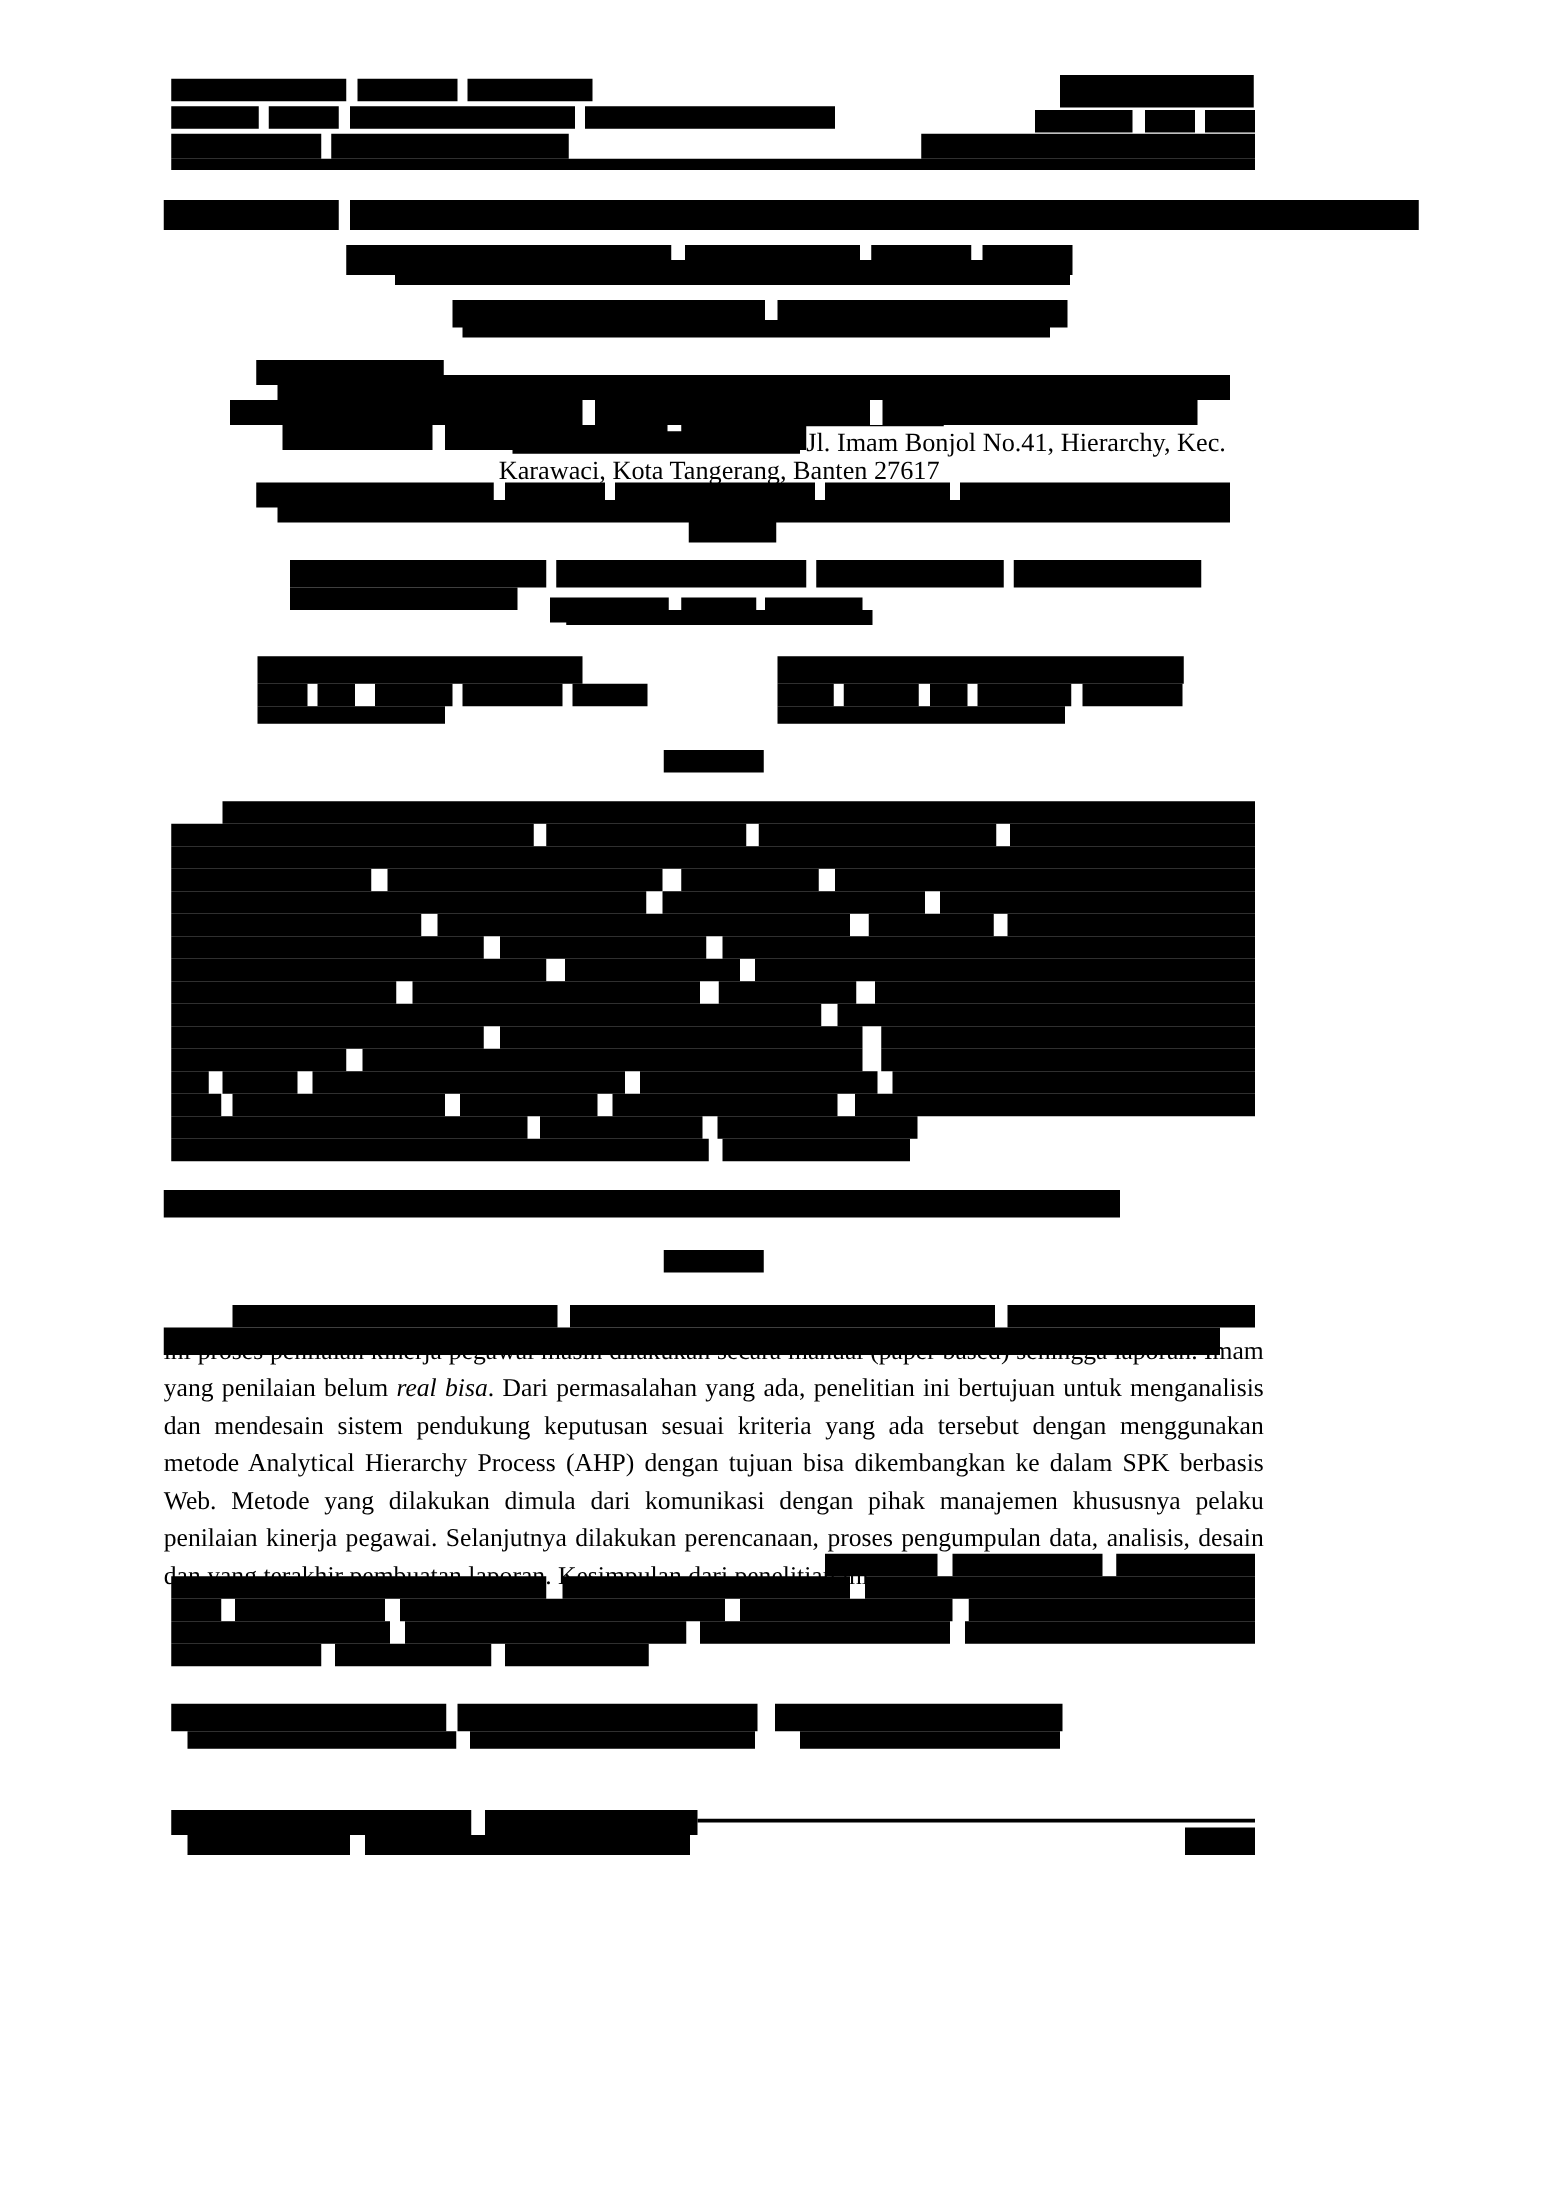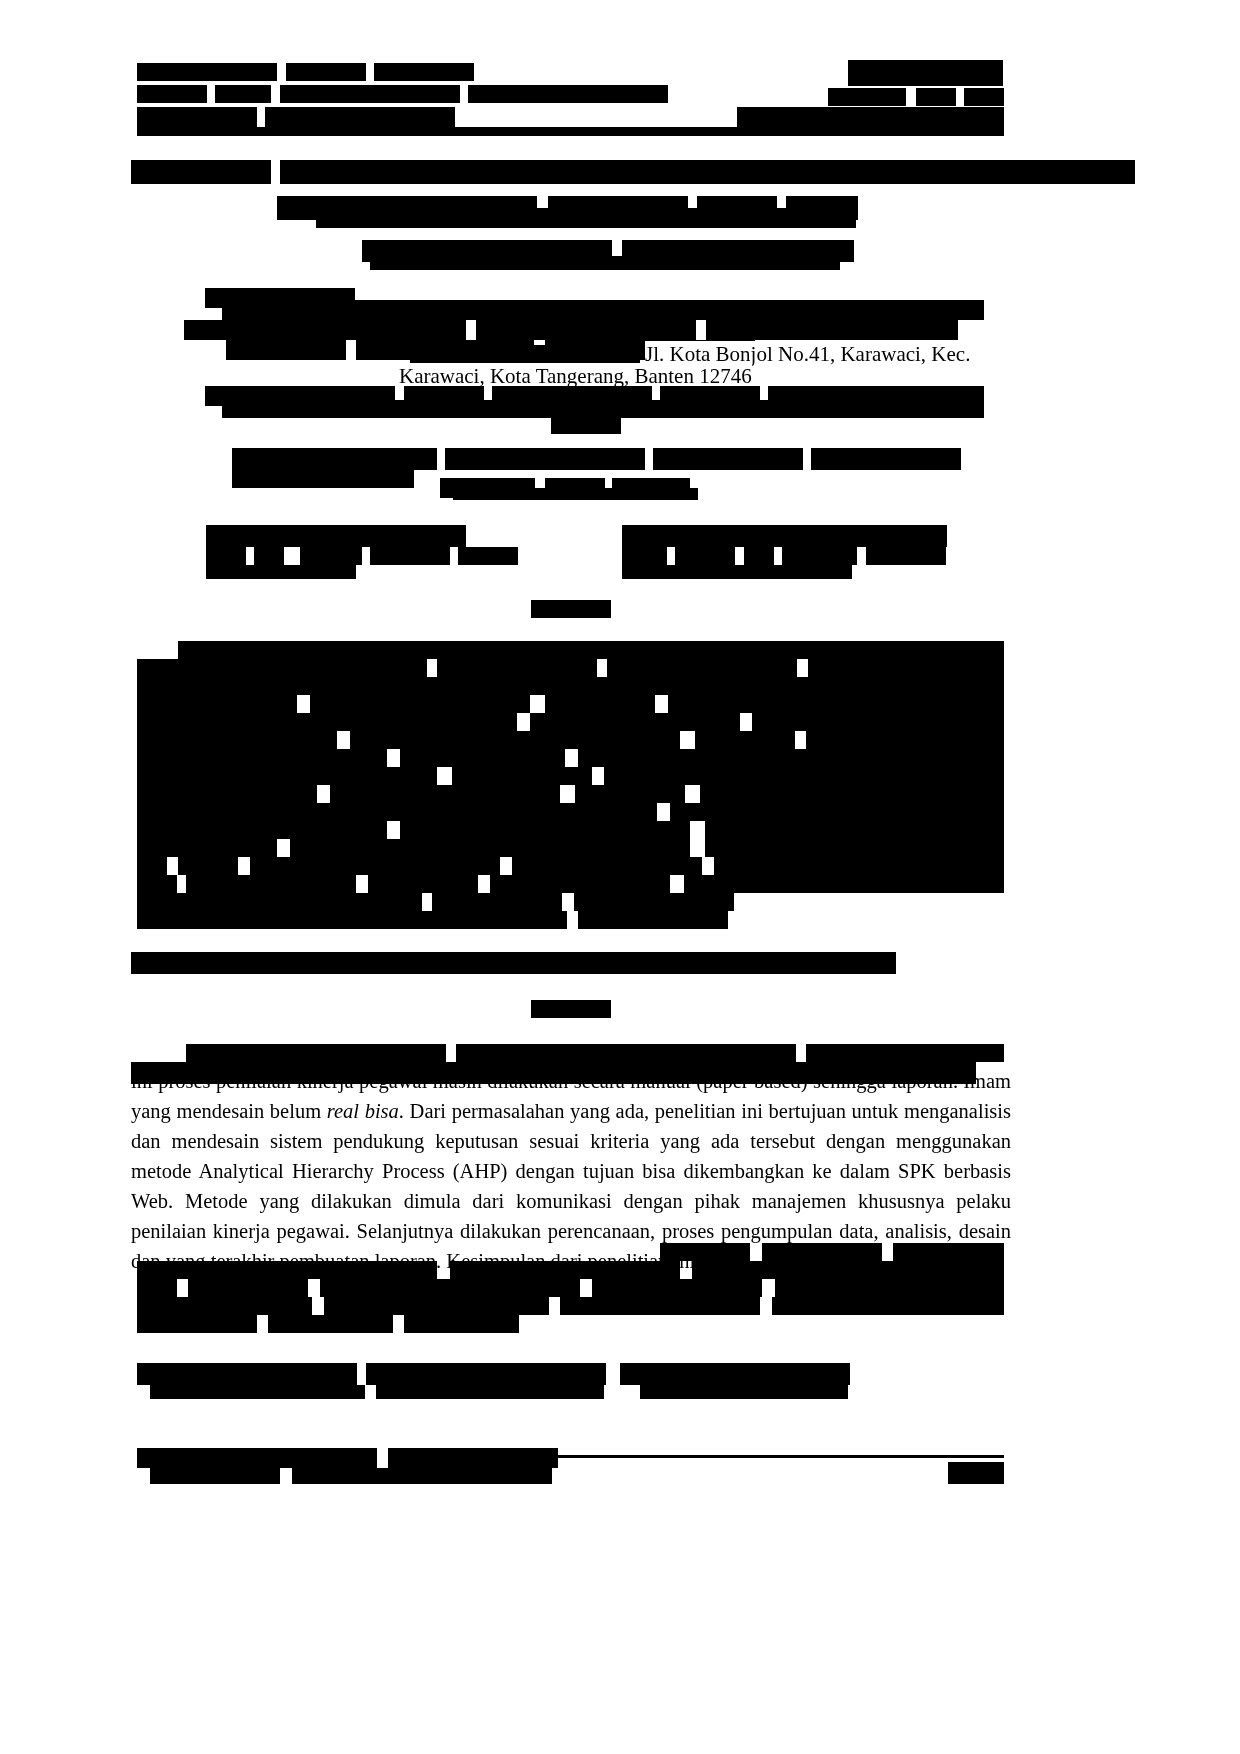--- a/index.html
+++ b/index.html
@@ -90,22 +90,22 @@
   <div class="r" style="left:222px;top:300px;width:762px;height:20px;"></div>
   <div class="r" style="left:184px;top:320px;width:282px;height:20px;"></div>
   <div class="r" style="left:476px;top:320px;width:220px;height:20px;"></div>
   <div class="r" style="left:706px;top:320px;width:252px;height:20px;"></div>
   <div class="r" style="left:226px;top:340px;width:120px;height:20px;"></div>
   <div class="r" style="left:356px;top:340px;width:178px;height:20px;"></div>
   <div class="r" style="left:545px;top:340px;width:210px;height:20px;"></div>
   <div class="r" style="left:410px;top:345px;width:230px;height:20px;"></div>
   <div class="r" style="left:650px;top:345px;width:110px;height:20px;"></div>
 
-  <div class="visible-text addr" style="left:645px;top:341px;">Jl. Kota Bonjol No.41, Karawaci, Kec.</div>
-  <div class="visible-text addr" style="left:399px;top:363px;">Karawaci, Kota Tangerang, Banten 12746</div>
+  <div class="visible-text addr" style="left:645px;top:341px;">Jl. Imam Bonjol No.41, Hierarchy, Kec.</div>
+  <div class="visible-text addr" style="left:399px;top:363px;">Karawaci, Kota Tangerang, Banten 27617</div>
 
   <div class="r" style="left:205px;top:386px;width:190px;height:20px;"></div>
   <div class="r" style="left:404px;top:386px;width:80px;height:20px;"></div>
   <div class="r" style="left:492px;top:386px;width:160px;height:20px;"></div>
   <div class="r" style="left:660px;top:386px;width:100px;height:20px;"></div>
   <div class="r" style="left:768px;top:386px;width:216px;height:20px;"></div>
   <div class="r" style="left:222px;top:400px;width:762px;height:18px;"></div>
   <div class="r" style="left:551px;top:412px;width:70px;height:22px;"></div>
 
   <div class="r" style="left:232px;top:448px;width:205px;height:22px;"></div>
@@ -191,21 +191,21 @@
   <div class="r" style="left:531px;top:1000px;width:80px;height:18px;"></div>
 
   <div class="r" style="left:186px;top:1044px;width:260px;height:18px;"></div>
   <div class="r" style="left:456px;top:1044px;width:340px;height:18px;"></div>
   <div class="r" style="left:806px;top:1044px;width:198px;height:18px;"></div>
   <div class="r" style="left:131px;top:1062px;width:845px;height:22px;"></div>
 
   <div class="para" style="left:131px;top:1066px;width:880px;">
     <span style="float:right;">. Imam</span>
     <span>ini proses penilaian kinerja pegawai masih dilakukan secara manual (paper based) sehingga laporan yang</span>
-    <span>mendesain belum </span><i>real bisa</i><span>. Dari permasalahan yang ada, penelitian ini bertujuan untuk menganalisis dan</span>
+    <span>penilaian belum </span><i>real bisa</i><span>. Dari permasalahan yang ada, penelitian ini bertujuan untuk menganalisis dan</span>
     <span>mendesain sistem pendukung keputusan sesuai kriteria yang ada tersebut dengan menggunakan metode</span>
     <span>Analytical Hierarchy Process (AHP) dengan tujuan bisa dikembangkan ke dalam SPK berbasis Web.</span>
     <span>Metode yang dilakukan dimula dari komunikasi dengan pihak manajemen khususnya pelaku penilaian</span>
     <span>kinerja pegawai. Selanjutnya dilakukan perencanaan, proses pengumpulan data, analisis, desain dan yang</span>
     <span>terakhir pembuatan laporan. Kesimpulan dari penelitian ini</span>
   </div>
 
   <div class="r" style="left:660px;top:1243px;width:90px;height:18px;"></div>
   <div class="r" style="left:762px;top:1243px;width:120px;height:18px;"></div>
   <div class="r" style="left:893px;top:1243px;width:111px;height:18px;"></div>

